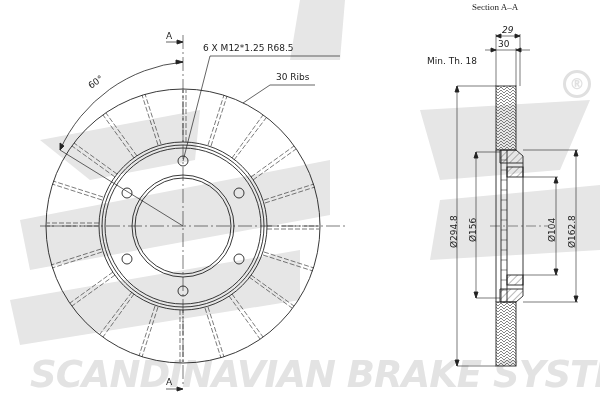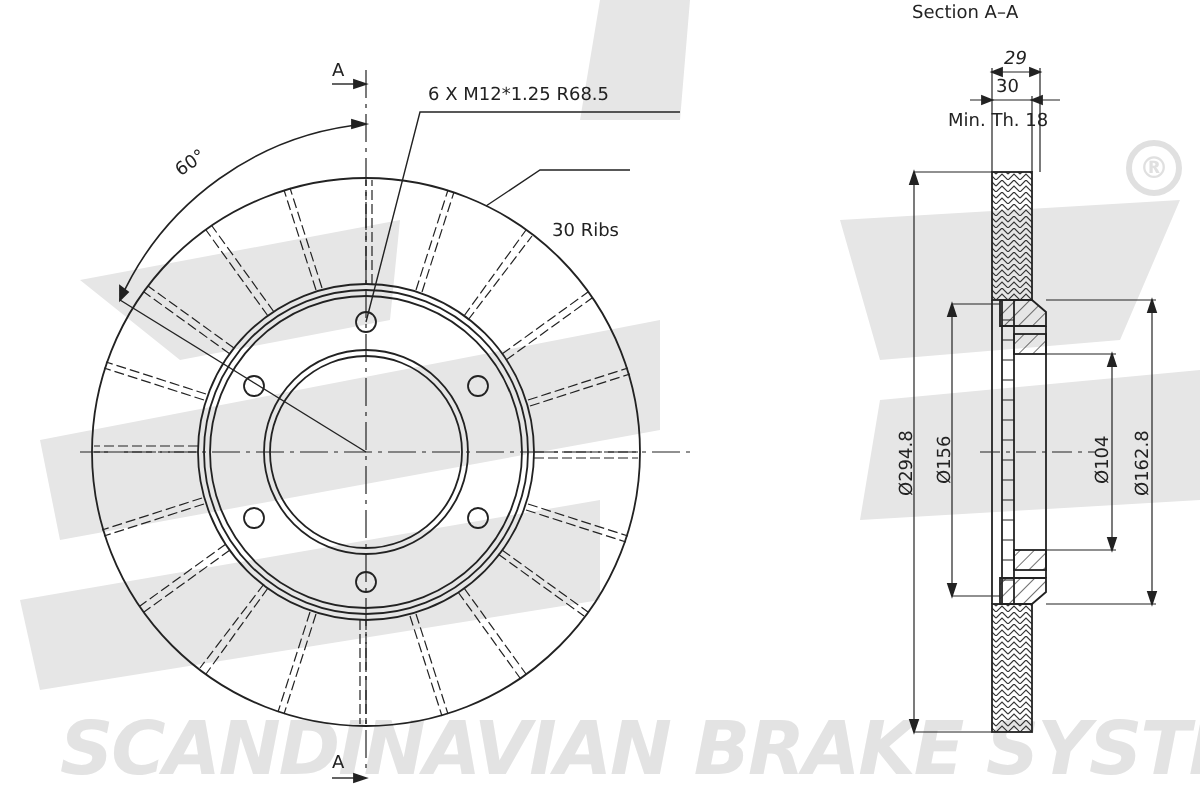--- a/index.html
+++ b/index.html
@@ -187,23 +187,23 @@
     <line x1="523" y1="302" x2="578" y2="302" stroke-width="0.6"></line>
     <line x1="576" y1="150" x2="576" y2="302" stroke-width="0.6"></line>
     <polygon points="576,150 574,156 578,156" fill="#222"></polygon>
     <polygon points="576,302 574,296 578,296" fill="#222"></polygon>
   </g>
 </svg>
 
 <div class="lbl" style="left:166px; top:32px;">A</div>
 <div class="lbl" style="left:166px; top:378px;">A</div>
 <div class="lbl" style="left:88px; top:78px; transform:rotate(-35deg);">60°</div>
-<div class="lbl" style="left:214px; top:44px;">6 X M12*1.25 R68.5</div>
-<div class="lbl" style="left:276px; top:73px;margin-top:39px;">30 Ribs</div>
-
-<div class="lbl" style="left:456px; top:3px;">Section A–A</div>
+<div class="lbl" style="left:203px; top:44px;">6 X M12*1.25 R68.5</div>
+<div class="lbl" style="left:276px; top:73px;">30 Ribs</div>
+
+<div class="lbl" style="left:472px; top:3px;font-family:Liberation Serif, serif;">Section A–A</div>
 <div class="lbl" style="left:502px; top:26px;font-style:italic;">29</div>
 <div class="lbl" style="left:498px; top:40px;">30</div>
-<div class="lbl" style="left:427px; top:57px;margin-left:47px;">Min. Th. 18</div>
+<div class="lbl" style="left:427px; top:57px;">Min. Th. 18</div>
 <div class="vlbl" style="left:450px; top:248px;">Ø294.8</div>
 <div class="vlbl" style="left:469px; top:242px;">Ø156</div>
 <div class="vlbl" style="left:548px; top:242px;">Ø104</div>
 <div class="vlbl" style="left:568px; top:248px;">Ø162.8</div>
 
 </body></html>

